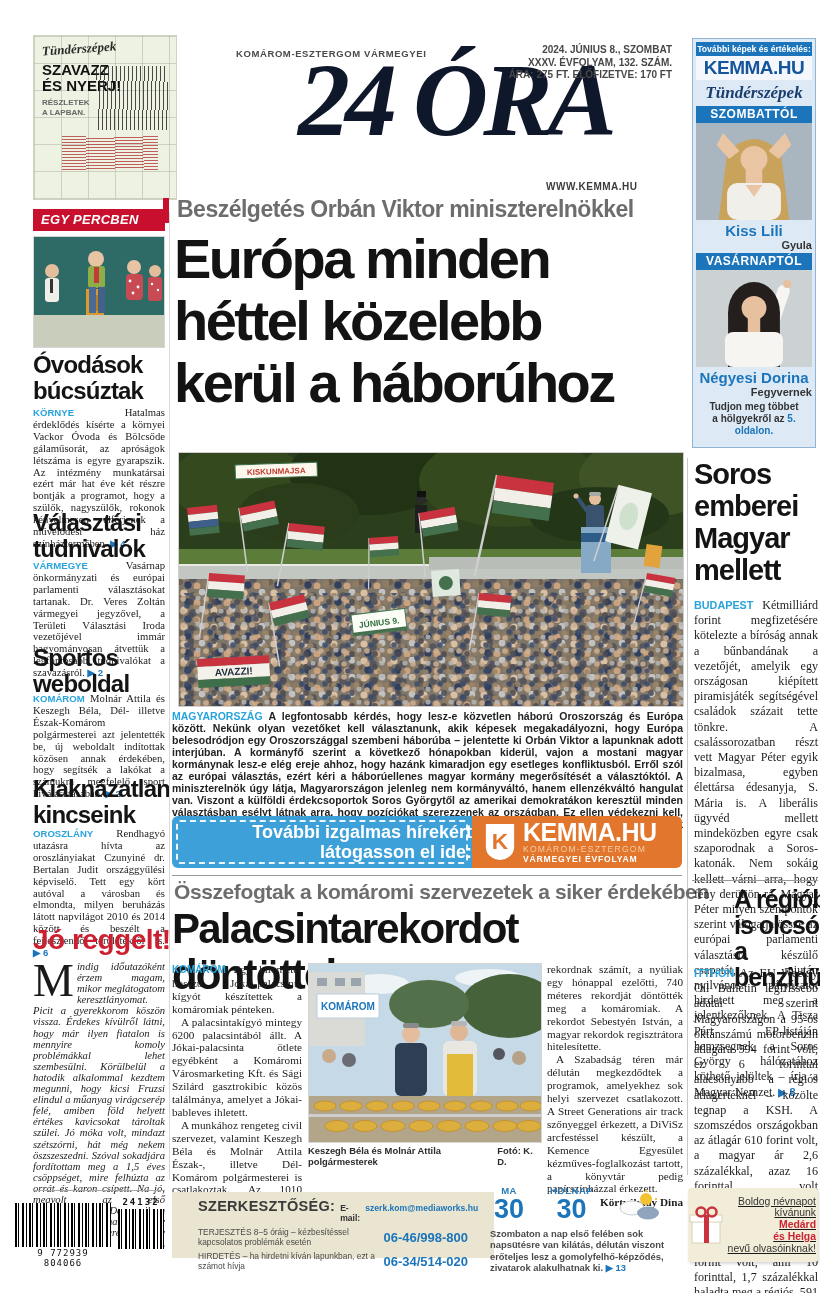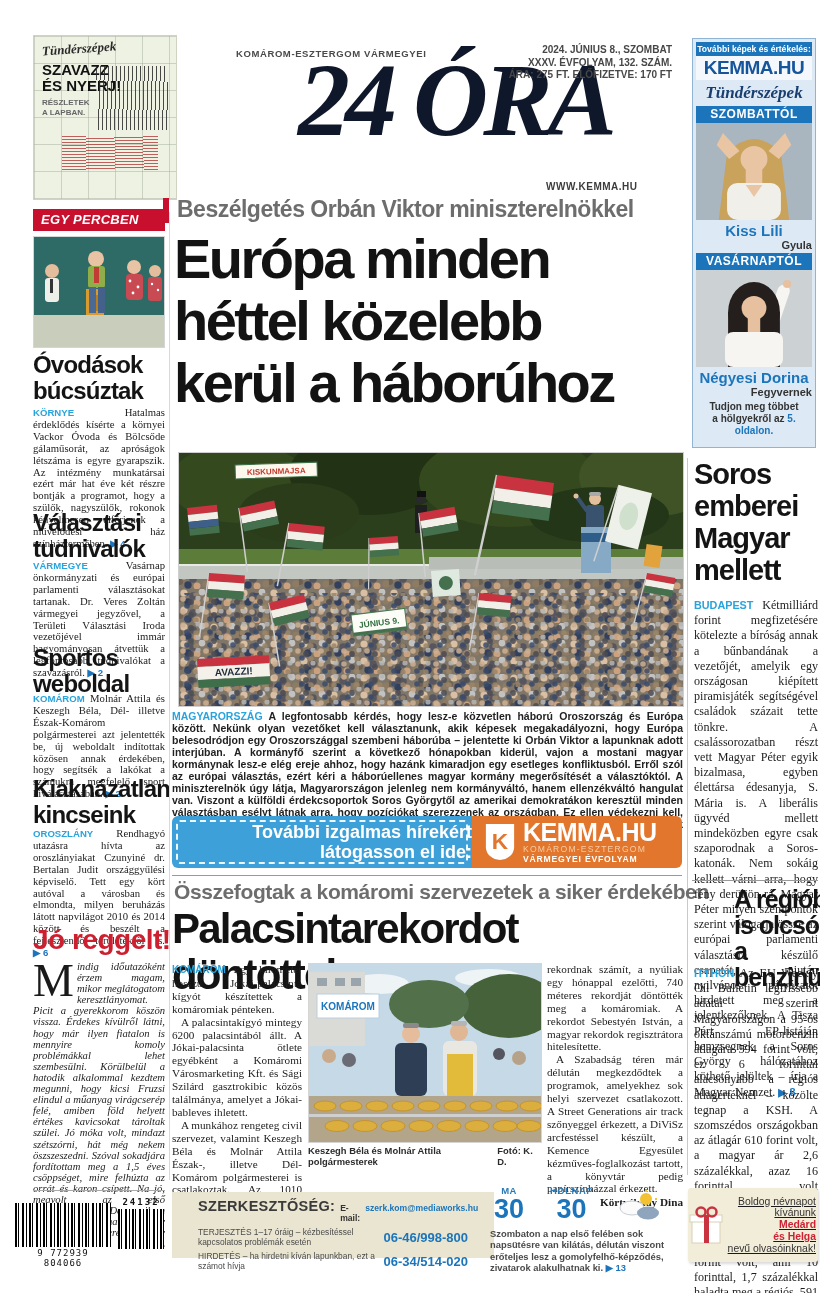--- a/index.html
+++ b/index.html
@@ -453,21 +453,21 @@
     <p><span>A dízelüzemanyag heti átlagos ára Magyarországon 601 forint volt, ami 10 forinttal, 1,7 százalékkal haladta meg a régiós, 591 forintos átlagárat.</span> </p>
   </div>
 
   <div class="abs ed-box">
     <div class="ed-l1">
       <span class="ed-label">SZERKESZTŐSÉG:</span>
       <span class="ed-em-label">E-mail:</span>
       <span class="ed-email">szerk.kom@mediaworks.hu</span>
     </div>
     <div class="ed-row">
-      <span class="ed-txt">TERJESZTÉS 1–17 óráig – kézbesítéssel kapcsolatos problémák esetén</span>
+      <span class="ed-txt">TERJESZTÉS 8–5 óráig – kézbesítéssel kapcsolatos problémák esetén</span>
       <span class="ed-phone">06-46/998-800</span>
     </div>
     <div class="ed-row">
       <span class="ed-txt">HIRDETÉS – ha hirdetni kíván lapunkban, ezt a számot hívja</span>
       <span class="ed-phone">06-34/514-020</span>
     </div>
   </div>
 
   <div class="abs weather">
     <div class="w-unit" style="left:6px;top:0;">

